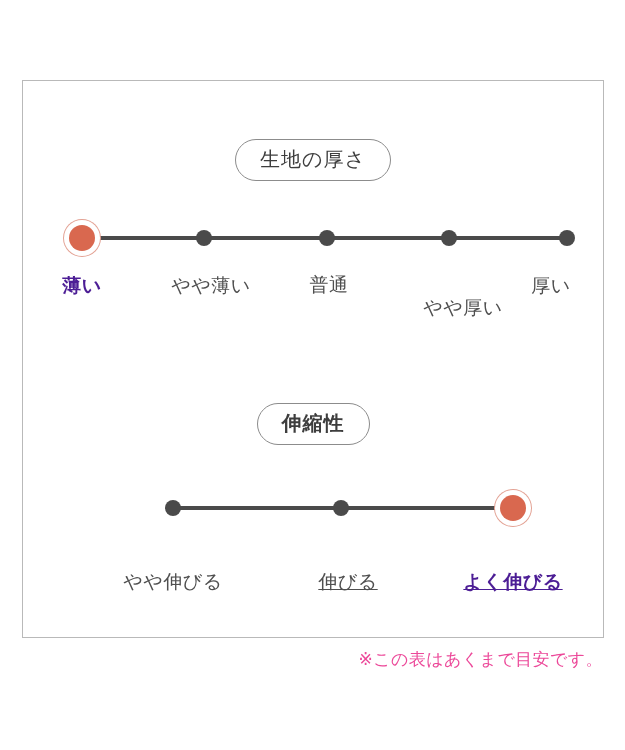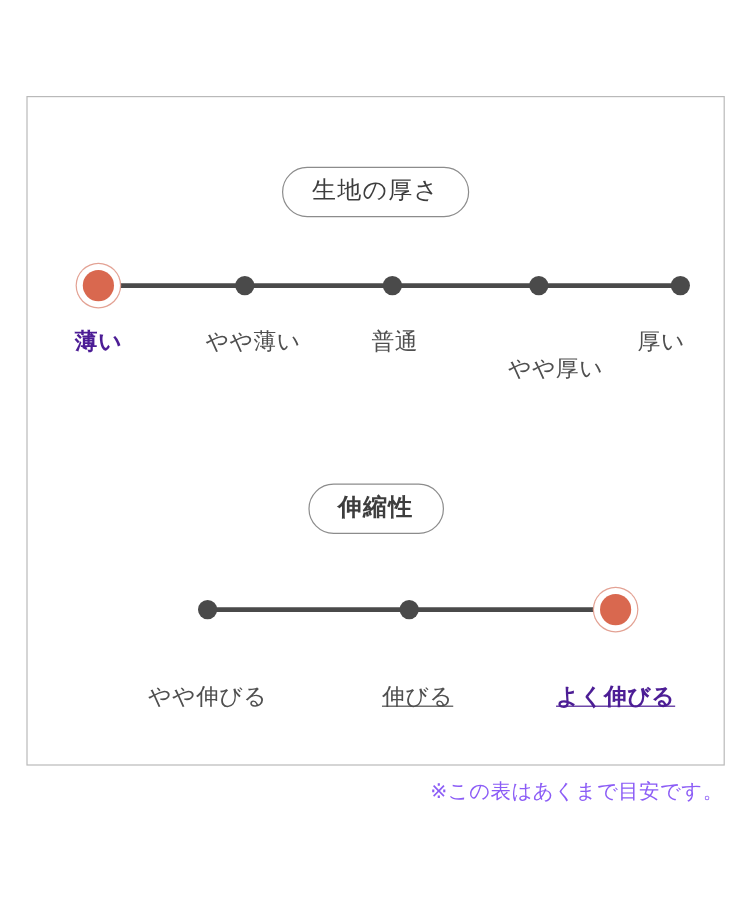--- a/index.html
+++ b/index.html
@@ -98,21 +98,21 @@
     font-weight: bold;
     color: #4c1d95;
   }
 
   
   .footnote {
     position: absolute;
     right: 22px;
     top: 648px;
     font-size: 17px;
-    color: #8b5cf6;
+    color: #ec4899;
     letter-spacing: 0.4px;
     white-space: nowrap;
   }
 </style>
 </head>
 <body>
 
 <div class="spec-panel">
 
   <div class="pill-row" style="top:58px;">

